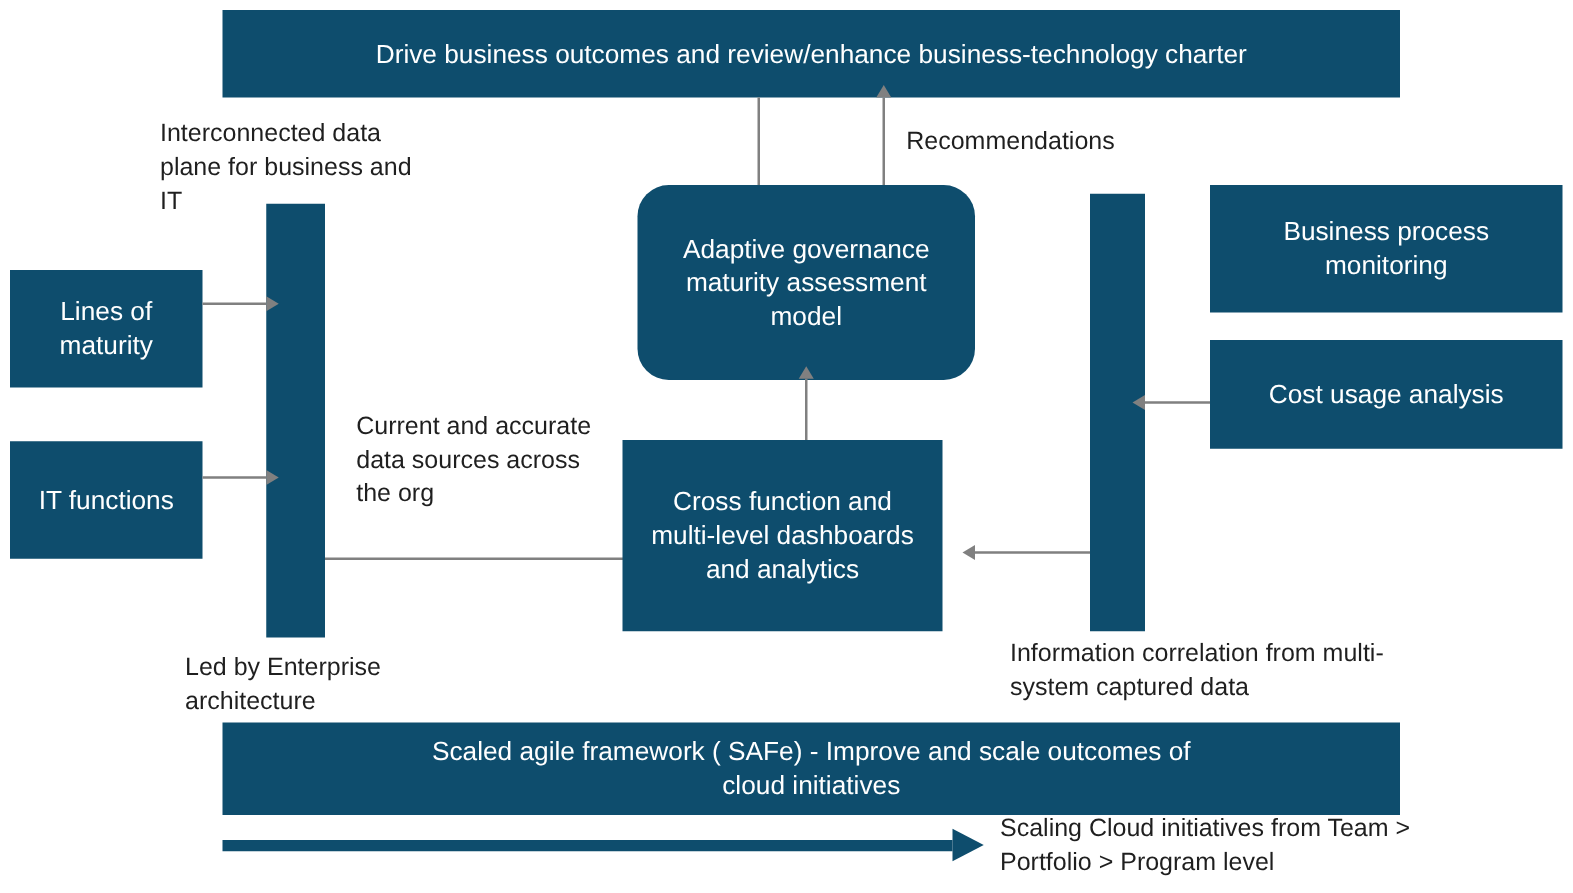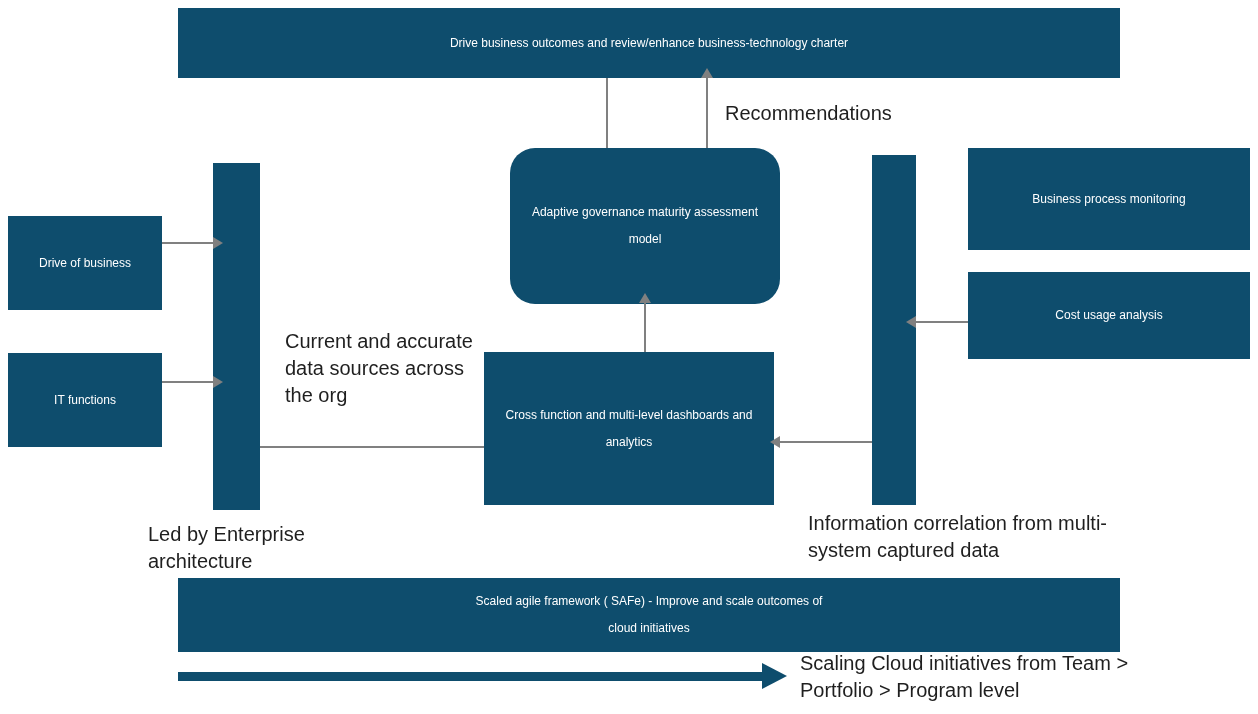--- a/index.html
+++ b/index.html
@@ -4,34 +4,34 @@
 <style>
   * { margin:0; padding:0; box-sizing:border-box; }
   html,body { background:#ffffff; }
   body { font-family:"Liberation Sans", sans-serif; color:#1f1f1f; }
   .canvas { position:relative; width:1258px; height:714px; background:#ffffff; overflow:hidden; }
 
   
   .box {
     position:absolute; background:#0e4d6d; color:#ffffff;
     display:flex; align-items:center; justify-content:center;
-    text-align:center; font-size:12px; line-height:27px;
+    text-align:center; font-size:21px; line-height:27px;
   }
   .bar { position:absolute; background:#0e4d6d; }
 
   
   .label { position:absolute; font-size:20px; line-height:27px; color:#1f1f1f; }
 
   
   .banner-top   { left:178px; top:8px;   width:942px; height:70px; }
   .lob          { left:8px;   top:216px; width:154px; height:94px;  padding:0 14px; }
   .itf          { left:8px;   top:353px; width:154px; height:94px;  padding:0 14px; }
   .bar-left     { left:213px; top:163px; width:47px;  height:347px; }
   .adaptive     { left:510px; top:148px; width:270px; height:156px; padding:0 18px;border-radius:25px; }
-  .crossfn      { left:484px; top:352px; width:290px; height:153px; padding:0 18px; }
+  .crossfn      { left:498px; top:352px; width:256px; height:153px; padding:0 18px; }
   .bar-right    { left:872px; top:155px; width:44px;  height:350px; }
   .bpm          { left:968px; top:148px; width:282px; height:102px; padding:0 20px; }
   .cua          { left:968px; top:272px; width:282px; height:87px; padding:0 20px; }
   .ais          { left:968px; top:398px; width:282px; height:102px; padding:0 30px; }
   .banner-bottom{ left:178px; top:578px; width:942px; height:74px; flex-direction:column; }
   .banner-bottom span { display:block; }
 
   
   .lbl-interconnected { left:128px; top:94px;  width:215px; }
   .lbl-refined        { left:398px; top:100px; width:205px; }
@@ -79,27 +79,28 @@
 </style>
 </head>
 <body>
 
 <div class="canvas">
 
   <div class="box banner-top">
     <span>Drive business outcomes and review/enhance business-technology charter</span>
   </div>
 
+  <div class="label lbl-interconnected">Interconnected data plane for  business and IT</div>
   <div class="label lbl-recommendations">Recommendations</div>
 
   <div class="varrow down a-down"></div>
   <div class="varrow up a-up"></div>
 
   <div class="box lob">
-    <span>Drive of business</span>
+    <span>Lines of maturity</span>
   </div>
   <div class="box itf">
     <span>IT functions</span>
   </div>
 
   <div class="bar bar-left"></div>
 
   <div class="harrow right a-lob"></div>
   <div class="harrow right a-itf"></div>
   <div class="harrow right a-plane"></div>

